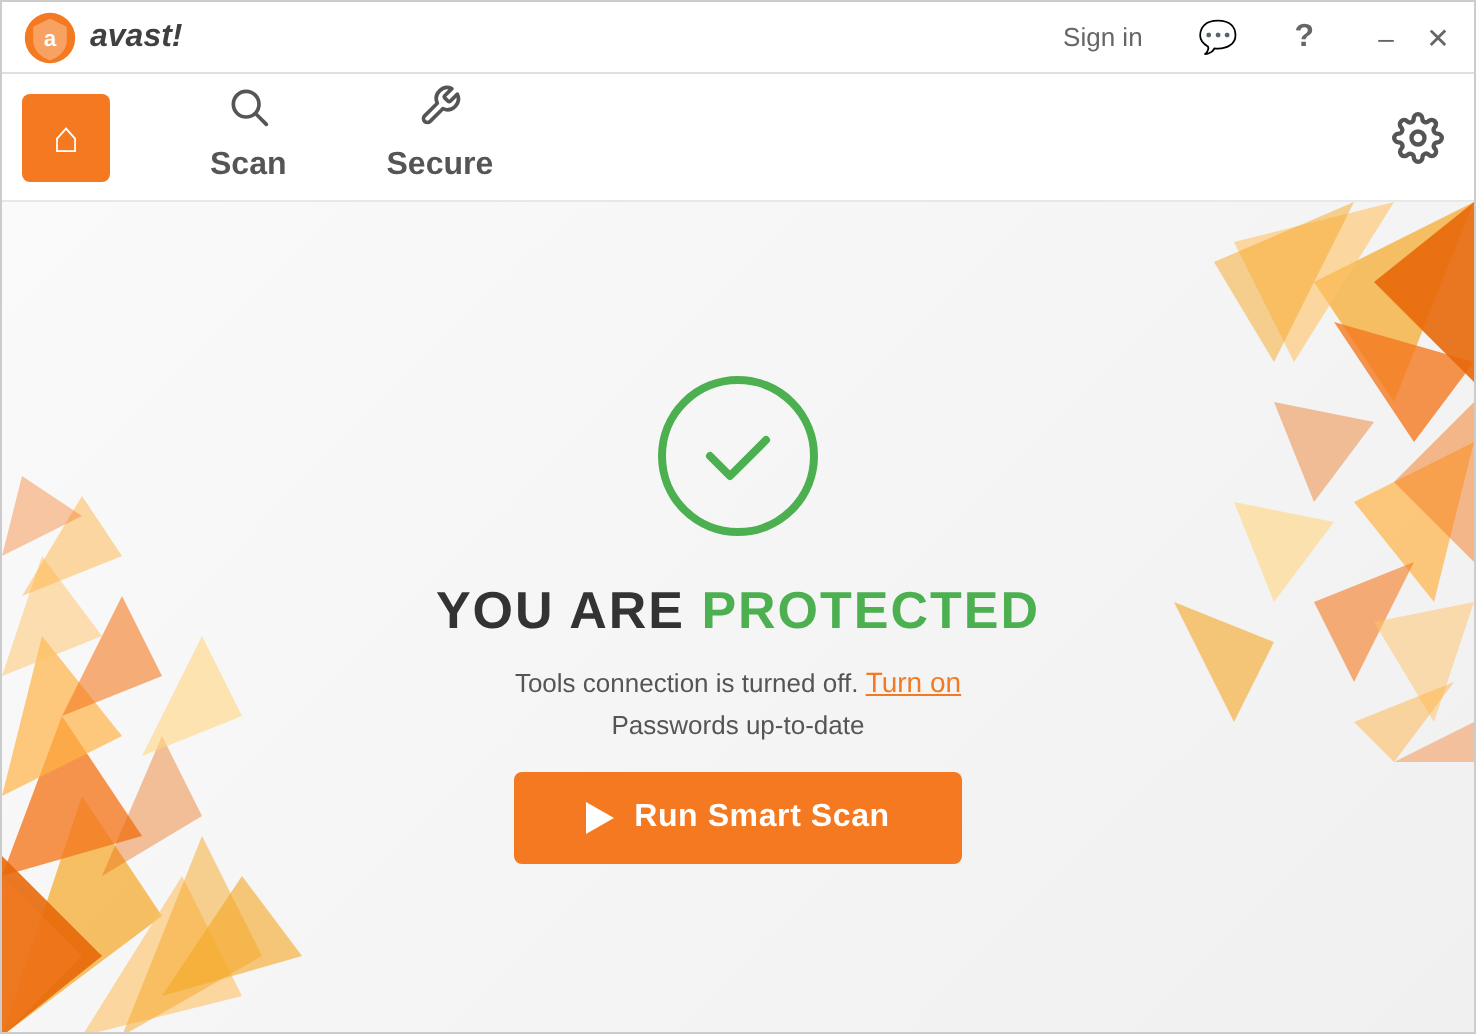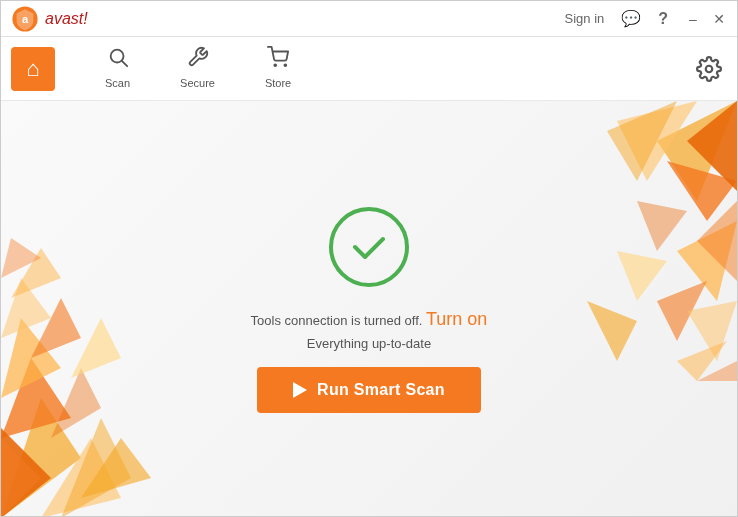--- a/index.html
+++ b/index.html
@@ -45,29 +45,29 @@
       gap: 6px;
     }
 
     .avast-icon {
       width: 28px;
       height: 28px;
     }
 
     .avast-text {
       font-size: 16px;
-      font-weight: 400;
-      color: #b91c1c;
+      font-weight: 700;
+      color: #404040;
       font-style: italic;
     }
 
     .title-bar-right {
       display: flex;
       align-items: center;
-      gap: 17px;
+      gap: 28px;
     }
 
     .sign-in-text {
       font-size: 13px;
       color: #666;
     }
 
     .window-controls {
       display: flex;
       gap: 10px;
@@ -130,22 +130,23 @@
       gap: 4px;
       border-bottom: 3px solid transparent;
     }
 
     .nav-icon {
       font-size: 20px;
       color: #555;
     }
 
     .nav-label {
-      font-size: 11px;
+      font-size: 16px;
       color: #555;
+      font-weight: bold;
     }
 
     .nav-right {
       display: flex;
       align-items: center;
     }
 
     .settings-btn {
       width: 36px;
       height: 36px;
@@ -201,22 +202,23 @@
     }
 
     .status-line {
       font-size: 13px;
       color: #555;
       text-align: center;
     }
 
     .turn-on-link {
       color: #f47920;
-      cursor: pointer;
-      font-size: 18px;
+      text-decoration: underline;
+      cursor: pointer;
+      font-size: 14px;
     }
 
     .status-line2 {
       font-size: 13px;
       color: #555;
       text-align: center;
       margin-top: -6px;
     }
 
     .scan-btn {
@@ -319,30 +321,20 @@
         <div class="nav-item">
           <span class="nav-icon">
             <svg width="22" height="22" viewBox="0 0 24 24" fill="none" stroke="#555" stroke-width="2" stroke-linecap="round" stroke-linejoin="round">
               <path d="M14.7 6.3a1 1 0 0 0 0 1.4l1.6 1.6a1 1 0 0 0 1.4 0l3.77-3.77a6 6 0 0 1-7.94 7.94l-6.91 6.91a2.12 2.12 0 0 1-3-3l6.91-6.91a6 6 0 0 1 7.94-7.94l-3.76 3.76z"></path>
             </svg>
           </span>
           <span class="nav-label">Secure</span>
         </div>
 
 
-        <div class="nav-item">
-          <span class="nav-icon">
-            <svg width="22" height="22" viewBox="0 0 24 24" fill="none" stroke="#555" stroke-width="2" stroke-linecap="round" stroke-linejoin="round">
-              <circle cx="9" cy="21" r="1"></circle>
-              <circle cx="20" cy="21" r="1"></circle>
-              <path d="M1 1h4l2.68 13.39a2 2 0 0 0 2 1.61h9.72a2 2 0 0 0 2-1.61L23 6H6"></path>
-            </svg>
-          </span>
-          <span class="nav-label">Store</span>
-        </div>
 
       </div>
     </div>
     <div class="nav-right">
       <div class="settings-btn">
         <svg width="26" height="26" viewBox="0 0 24 24" fill="none" stroke="#555" stroke-width="2" stroke-linecap="round" stroke-linejoin="round">
           <circle cx="12" cy="12" r="3"></circle>
           <path d="M19.4 15a1.65 1.65 0 0 0 .33 1.82l.06.06a2 2 0 0 1-2.83 2.83l-.06-.06a1.65 1.65 0 0 0-1.82-.33 1.65 1.65 0 0 0-1 1.51V21a2 2 0 0 1-4 0v-.09A1.65 1.65 0 0 0 9 19.4a1.65 1.65 0 0 0-1.82.33l-.06.06a2 2 0 0 1-2.83-2.83l.06-.06A1.65 1.65 0 0 0 4.68 15a1.65 1.65 0 0 0-1.51-1H3a2 2 0 0 1 0-4h.09A1.65 1.65 0 0 0 4.6 9a1.65 1.65 0 0 0-.33-1.82l-.06-.06a2 2 0 0 1 2.83-2.83l.06.06A1.65 1.65 0 0 0 9 4.68a1.65 1.65 0 0 0 1-1.51V3a2 2 0 0 1 4 0v.09a1.65 1.65 0 0 0 1 1.51 1.65 1.65 0 0 0 1.82-.33l.06-.06a2 2 0 0 1 2.83 2.83l-.06.06A1.65 1.65 0 0 0 19.4 9a1.65 1.65 0 0 0 1.51 1H21a2 2 0 0 1 0 4h-.09a1.65 1.65 0 0 0-1.51 1z"></path>
         </svg>
       </div>
@@ -386,27 +378,30 @@
     </svg>
 
     <div class="center-content">
 
       <div class="check-circle">
         <svg width="44" height="44" viewBox="0 0 44 44">
           <polyline points="8,22 18,32 36,14" fill="none" stroke="#4caf50" stroke-width="4" stroke-linecap="round" stroke-linejoin="round"></polyline>
         </svg>
       </div>
 
+      <div class="protected-text">
+        <span>YOU ARE </span><span class="protected-highlight">PROTECTED</span>
+      </div>
 
       <div class="status-line">
         <span>Tools connection is turned off.</span>
         <span class="turn-on-link">Turn on</span>
       </div>
 
-      <div class="status-line2">Everything up-to-date</div>
+      <div class="status-line2">Passwords up-to-date</div>
 
       <button class="scan-btn">
         <div class="play-triangle"></div>
         <span>Run Smart Scan</span>
       </button>
 
     </div>
   </div>
 
 </div>

